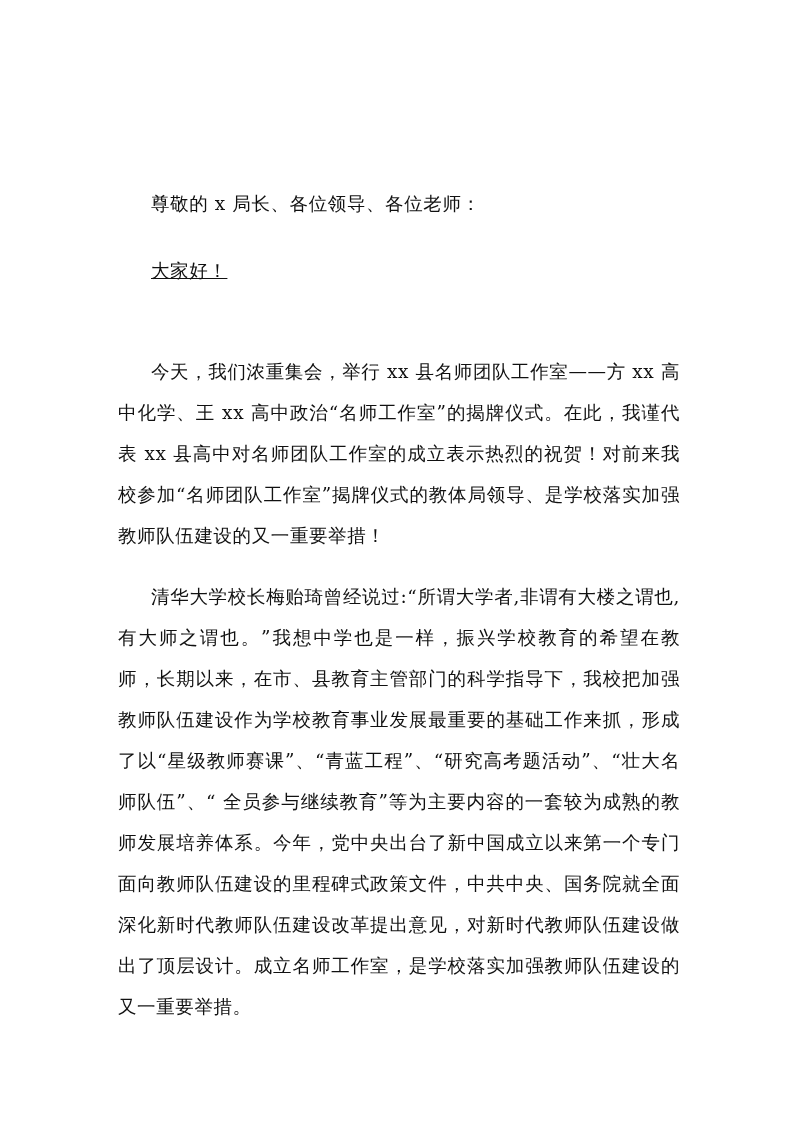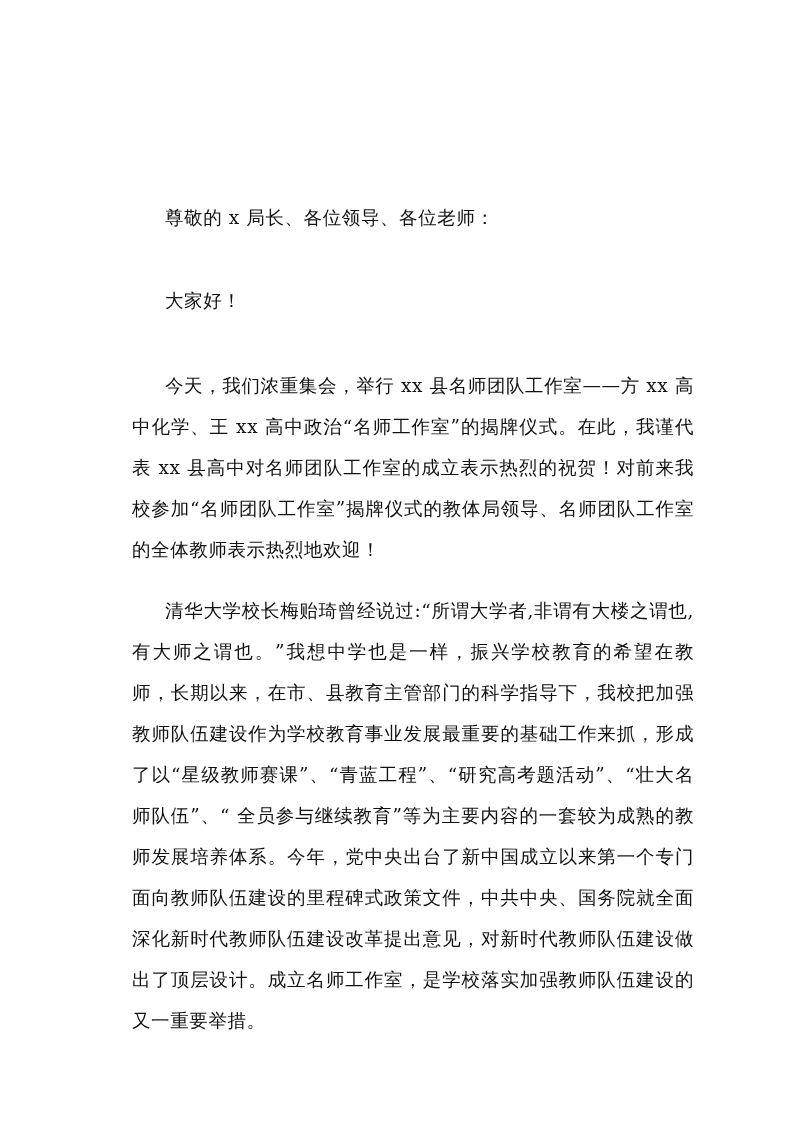--- a/index.html
+++ b/index.html
@@ -18,35 +18,35 @@
   .page {
     position: absolute;
     left: 116px;
     top: 0;
     width: 562px;
   }
   .para {
     position: absolute;
     left: 0;
     width: 562px;
-    margin: 16px;
+    margin: 2px;
     font-size: 18.5px;
     line-height: 41px;
     text-indent: 33px;
     text-align: justify;
     text-justify: inter-character;
     letter-spacing: 0.6px;
     word-break: break-all;
   }
   .p-salutation { top: 181px; }
-  .p-greeting   { top: 264px; }
+  .p-greeting   { top: 248px; text-decoration: underline; }
   .p-intro      { top: 349px; }
   .p-body       { top: 574px; }
 </style>
 </head>
 <body>
 
 <div class="page">
   <p class="para p-salutation">尊敬的 x 局长、各位领导、各位老师：</p>
   <p class="para p-greeting">大家好！</p>
-  <p class="para p-intro">今天，我们浓重集会，举行 xx 县名师团队工作室——方 xx 高中化学、王 xx 高中政治“名师工作室”的揭牌仪式。在此，我谨代表 xx 县高中对名师团队工作室的成立表示热烈的祝贺！对前来我校参加“名师团队工作室”揭牌仪式的教体局领导、名师团队工作室的全体教师表示热烈地欢迎！</p>
+  <p class="para p-intro">今天，我们浓重集会，举行 xx 县名师团队工作室——方 xx 高中化学、王 xx 高中政治“名师工作室”的揭牌仪式。在此，我谨代表 xx 县高中对名师团队工作室的成立表示热烈的祝贺！对前来我校参加“名师团队工作室”揭牌仪式的教体局领导、是学校落实加强教师队伍建设的又一重要举措！</p>
   <p class="para p-body">清华大学校长梅贻琦曾经说过:“所谓大学者,非谓有大楼之谓也,有大师之谓也。”我想中学也是一样，振兴学校教育的希望在教师，长期以来，在市、县教育主管部门的科学指导下，我校把加强教师队伍建设作为学校教育事业发展最重要的基础工作来抓，形成了以“星级教师赛课”、“青蓝工程”、“研究高考题活动”、“壮大名师队伍”、“ 全员参与继续教育”等为主要内容的一套较为成熟的教师发展培养体系。今年，党中央出台了新中国成立以来第一个专门面向教师队伍建设的里程碑式政策文件，中共中央、国务院就全面深化新时代教师队伍建设改革提出意见，对新时代教师队伍建设做出了顶层设计。成立名师工作室，是学校落实加强教师队伍建设的又一重要举措。</p>
 </div>
 
 </body></html>

